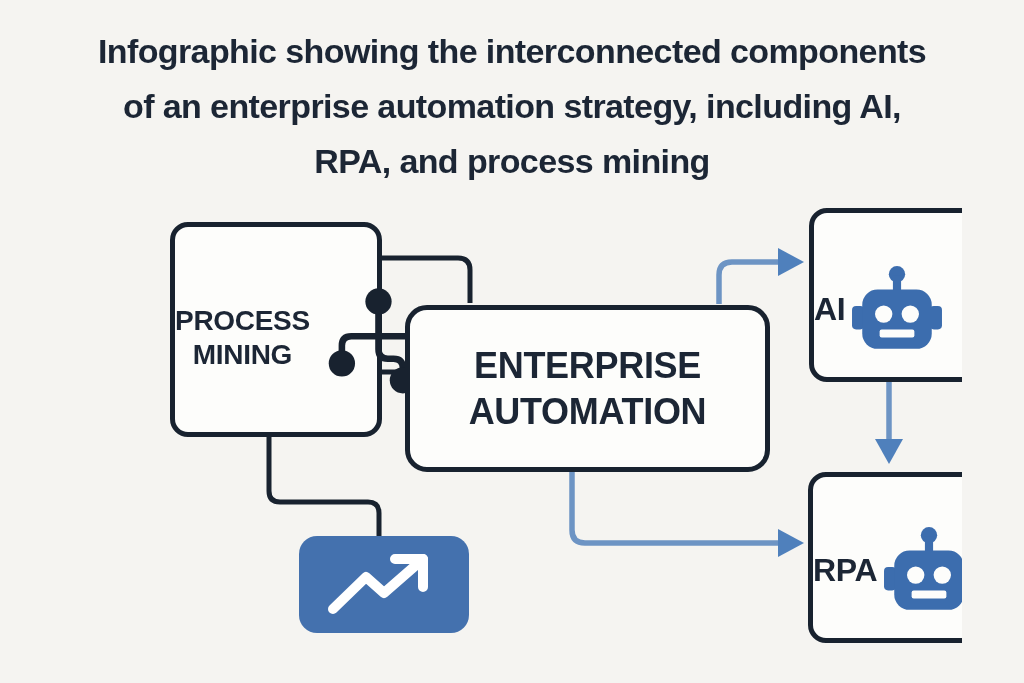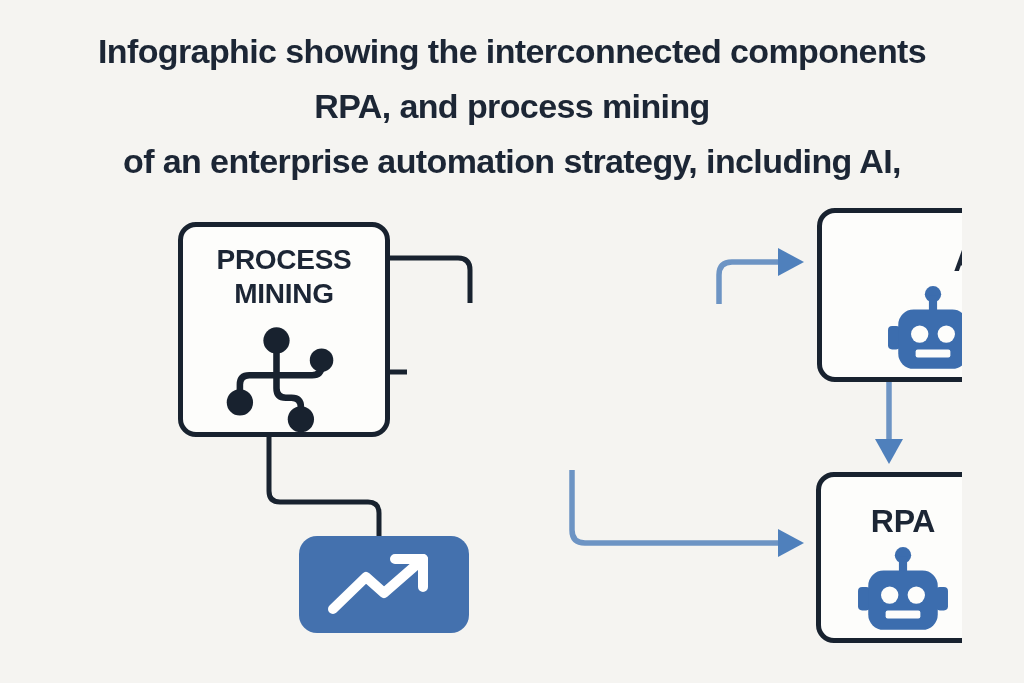--- a/index.html
+++ b/index.html
@@ -33,24 +33,22 @@
     font-size: 34px;
     font-weight: 600;
     line-height: 55px;
     letter-spacing: -0.6px;
   }
   .node-box {
     position: absolute;
     background: var(--c-box_fill);
     border: 5px solid var(--c-outline);
     display: flex;
-    flex-direction: column;
     align-items: center;
     color: var(--c-text);
-    margin-left: 8px;
   }
   .box-pm {
     left: 108px; top: 222px;
     width: 212px; height: 215px;
     border-radius: 18px;
     padding-top: 16px;
   }
   .box-pm .node-label {
     font-size: 28px;
     font-weight: 700;
@@ -71,21 +69,20 @@
     line-height: 46px;
     text-align: center;
     letter-spacing: -0.3px;
     width: 300px;
   }
   .box-ai {
     left: 747px; top: 208px;
     width: 173px; height: 174px;
     border-radius: 18px;
     padding-top: 28px;
-    align-items: flex-end;
   }
   .box-rpa {
     left: 746px; top: 472px;
     width: 174px; height: 171px;
     border-radius: 18px;
     padding-top: 25px;
   }
   .box-ai .node-label, .box-rpa .node-label {
     font-size: 32px;
     font-weight: 700;
@@ -120,22 +117,22 @@
   .robot-hole { fill: var(--c-box_fill); }
   .trend-stroke { stroke: #ffffff; stroke-width: 10; fill: none; stroke-linecap: round; stroke-linejoin: round; }
 </style>
 </head>
 <body>
 
 <div class="canvas">
 
   <div class="title">
     <div>Infographic showing the interconnected components</div>
+    <div>of an enterprise automation strategy, including AI,</div>
     <div>RPA, and process mining</div>
-    <div>of an enterprise automation strategy, including AI,</div>
   </div>
 
   <svg class="connector-layer" viewBox="0 0 1024 683">
 
     <path class="dark-line" d="M 320 258 H 396 Q 408 258 408 270 V 303"></path>
 
     <path class="dark-line" d="M 318 372 H 345"></path>
 
     <path class="dark-line" d="M 207 435 V 491 Q 207 502 218 502 H 306 Q 317 502 317 513 V 537"></path>
 
@@ -156,20 +153,23 @@
         <path class="stroke-dark" d="M 72 30 V 76 Q 72 86 82 86 H 88 Q 98 86 98 96 V 102"></path>
         <path class="stroke-dark" d="M 33 86 V 72 Q 33 62 43 62 H 110 Q 120 62 120 52 V 48"></path>
         <circle class="fill-dark" cx="72" cy="25" r="14"></circle>
         <circle class="fill-dark" cx="120" cy="46" r="12.5"></circle>
         <circle class="fill-dark" cx="33" cy="91" r="14"></circle>
         <circle class="fill-dark" cx="98" cy="109" r="14"></circle>
       </svg>
     </div>
   </div>
 
+  <div class="node-box box-ea">
+    <div class="node-label">ENTERPRISE AUTOMATION</div>
+  </div>
 
   <div class="node-box box-ai">
     <div class="node-label">AI</div>
     <div class="robot-wrap">
       <svg width="104" height="92" viewBox="0 0 100 90">
         <circle class="robot-fill" cx="50" cy="11" r="8"></circle>
         <rect class="robot-fill" x="46" y="12" width="8" height="16"></rect>
         <rect class="robot-fill" x="6" y="42" width="12" height="23" rx="4"></rect>
         <rect class="robot-fill" x="82" y="42" width="12" height="23" rx="4"></rect>
         <rect class="robot-fill" x="16" y="26" width="68" height="58" rx="15"></rect>

